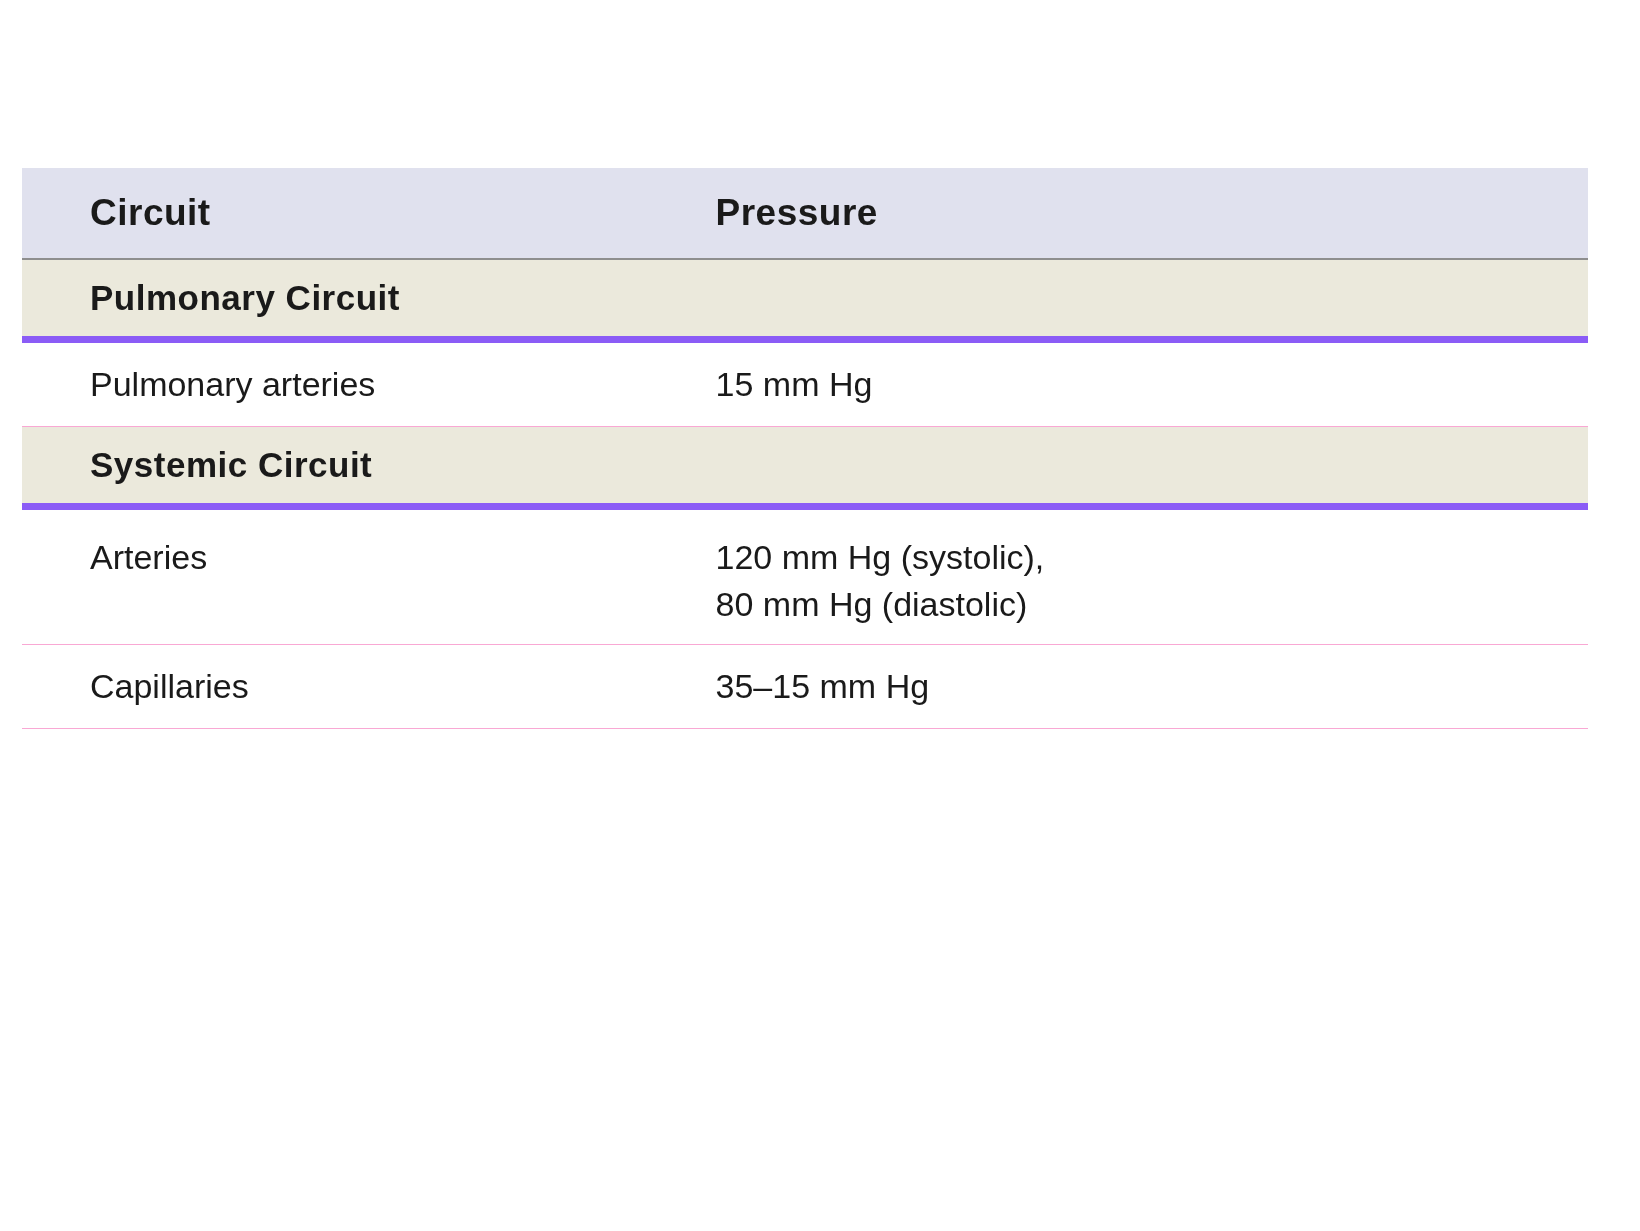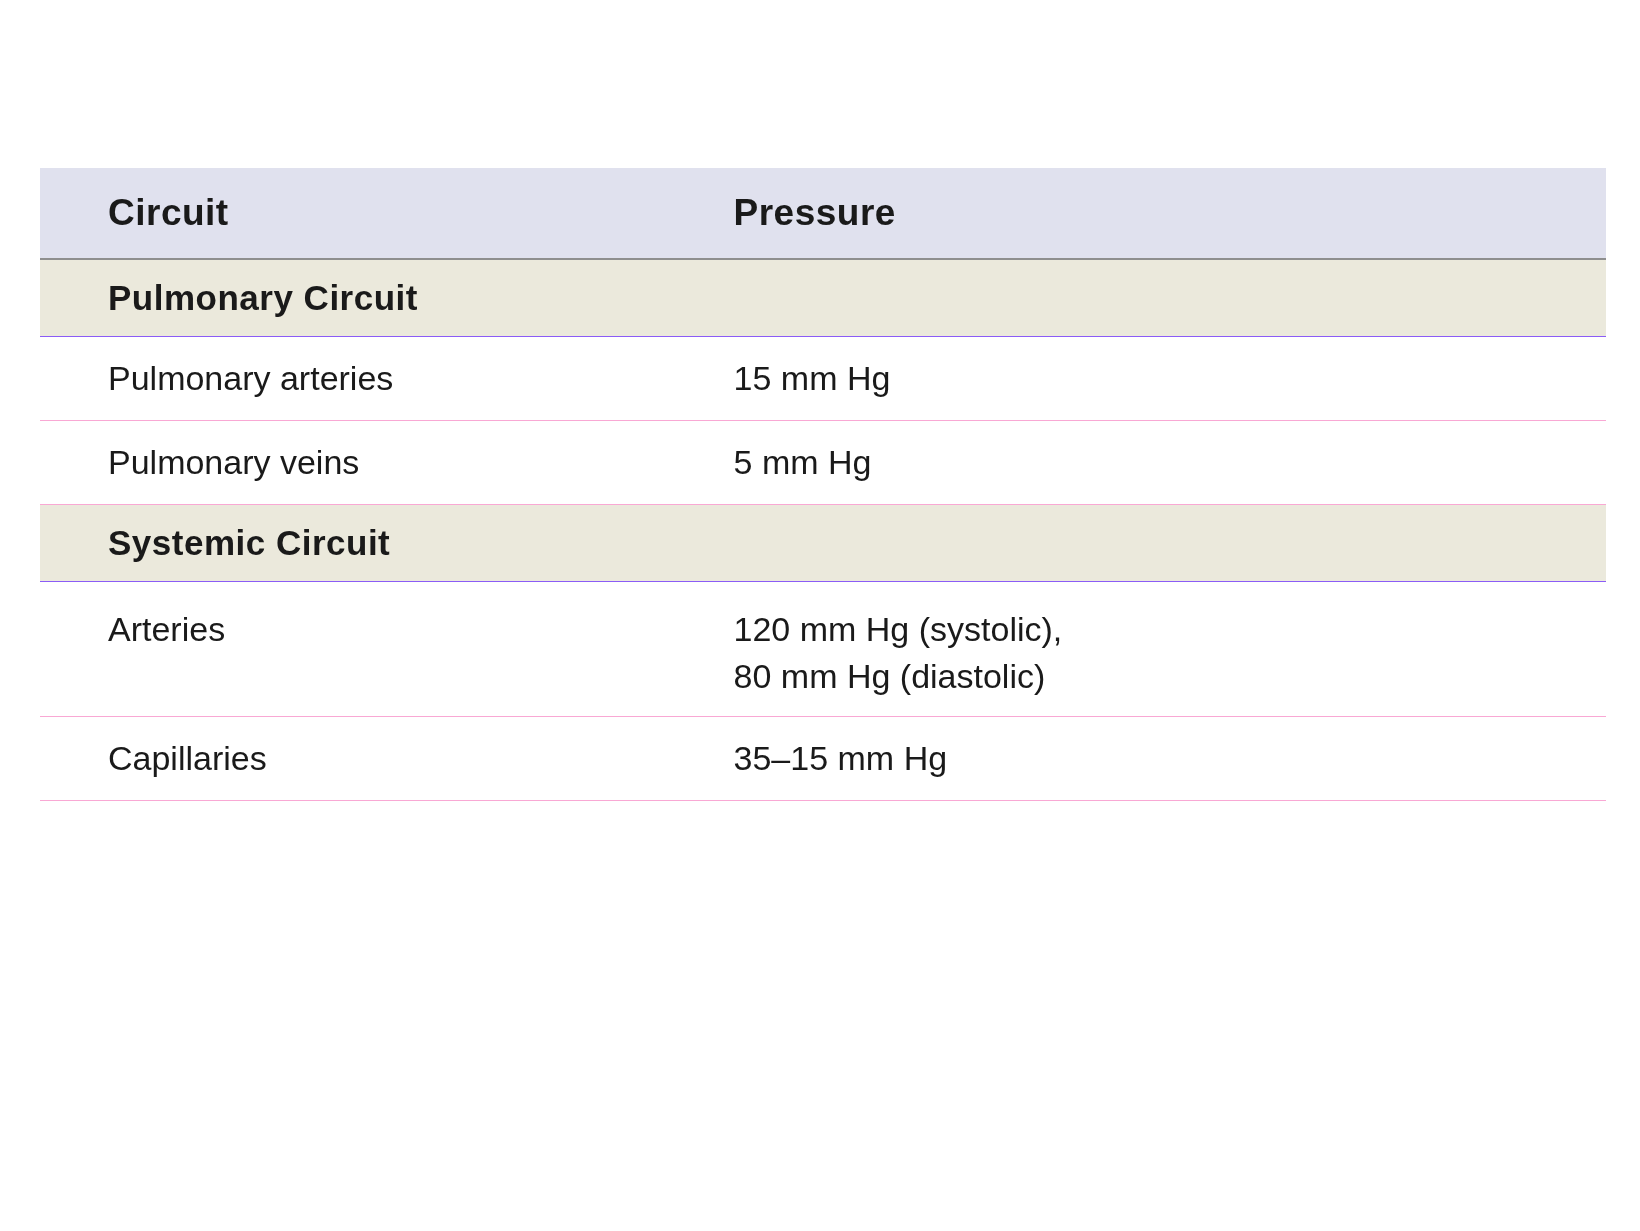--- a/index.html
+++ b/index.html
@@ -10,21 +10,21 @@
   body {
     width: 1640px;
     height: 1231px;
     font-family: "Liberation Sans", sans-serif;
     color: #1a1a1a;
     overflow: hidden;
   }
 
   .table-wrap {
     position: absolute;
-    left: 40px;
+    left: 22px;
     top: 168px;
     width: 1566px;
   }
 
   table.pressure-table {
     width: 100%;
     border-collapse: collapse;
     table-layout: fixed;
   }
 
@@ -50,21 +50,21 @@
 
   
   tr.section-row {
     background: #ebe9dc;
   }
   tr.section-row td {
     font-size: 35px;
     font-weight: bold;
     letter-spacing: 0.5px;
     padding: 18px 0 18px 68px;
-    border-bottom: 1px solid #8b5cf6;
+    border-bottom: 7px solid #8b5cf6;
     color: #1a1a1a;
   }
 
   
   tr.data-row td {
     font-size: 34px;
     font-weight: normal;
     padding: 18px 0 18px 68px;
     border-bottom: 1px solid #f9a8d4;
     color: #1a1a1a;
@@ -98,26 +98,20 @@
     <tbody>
       <tr class="section-row">
         <td colspan="2">Pulmonary Circuit</td>
       </tr>
       <tr class="data-row">
         <td class="circuit-cell">Pulmonary arteries</td>
         <td class="pressure-cell">
           <span class="pressure-line">15 mm Hg</span>
         </td>
       </tr>
-      <tr class="data-row">
-        <td class="circuit-cell">Pulmonary veins</td>
-        <td class="pressure-cell">
-          <span class="pressure-line">5 mm Hg</span>
-        </td>
-      </tr>
 
       <tr class="section-row">
         <td colspan="2">Systemic Circuit</td>
       </tr>
       <tr class="data-row tall">
         <td class="circuit-cell">Arteries</td>
         <td class="pressure-cell">
           <span class="pressure-line">120 mm Hg (systolic),</span>
           <span class="pressure-line">80 mm Hg (diastolic)</span>
         </td>

